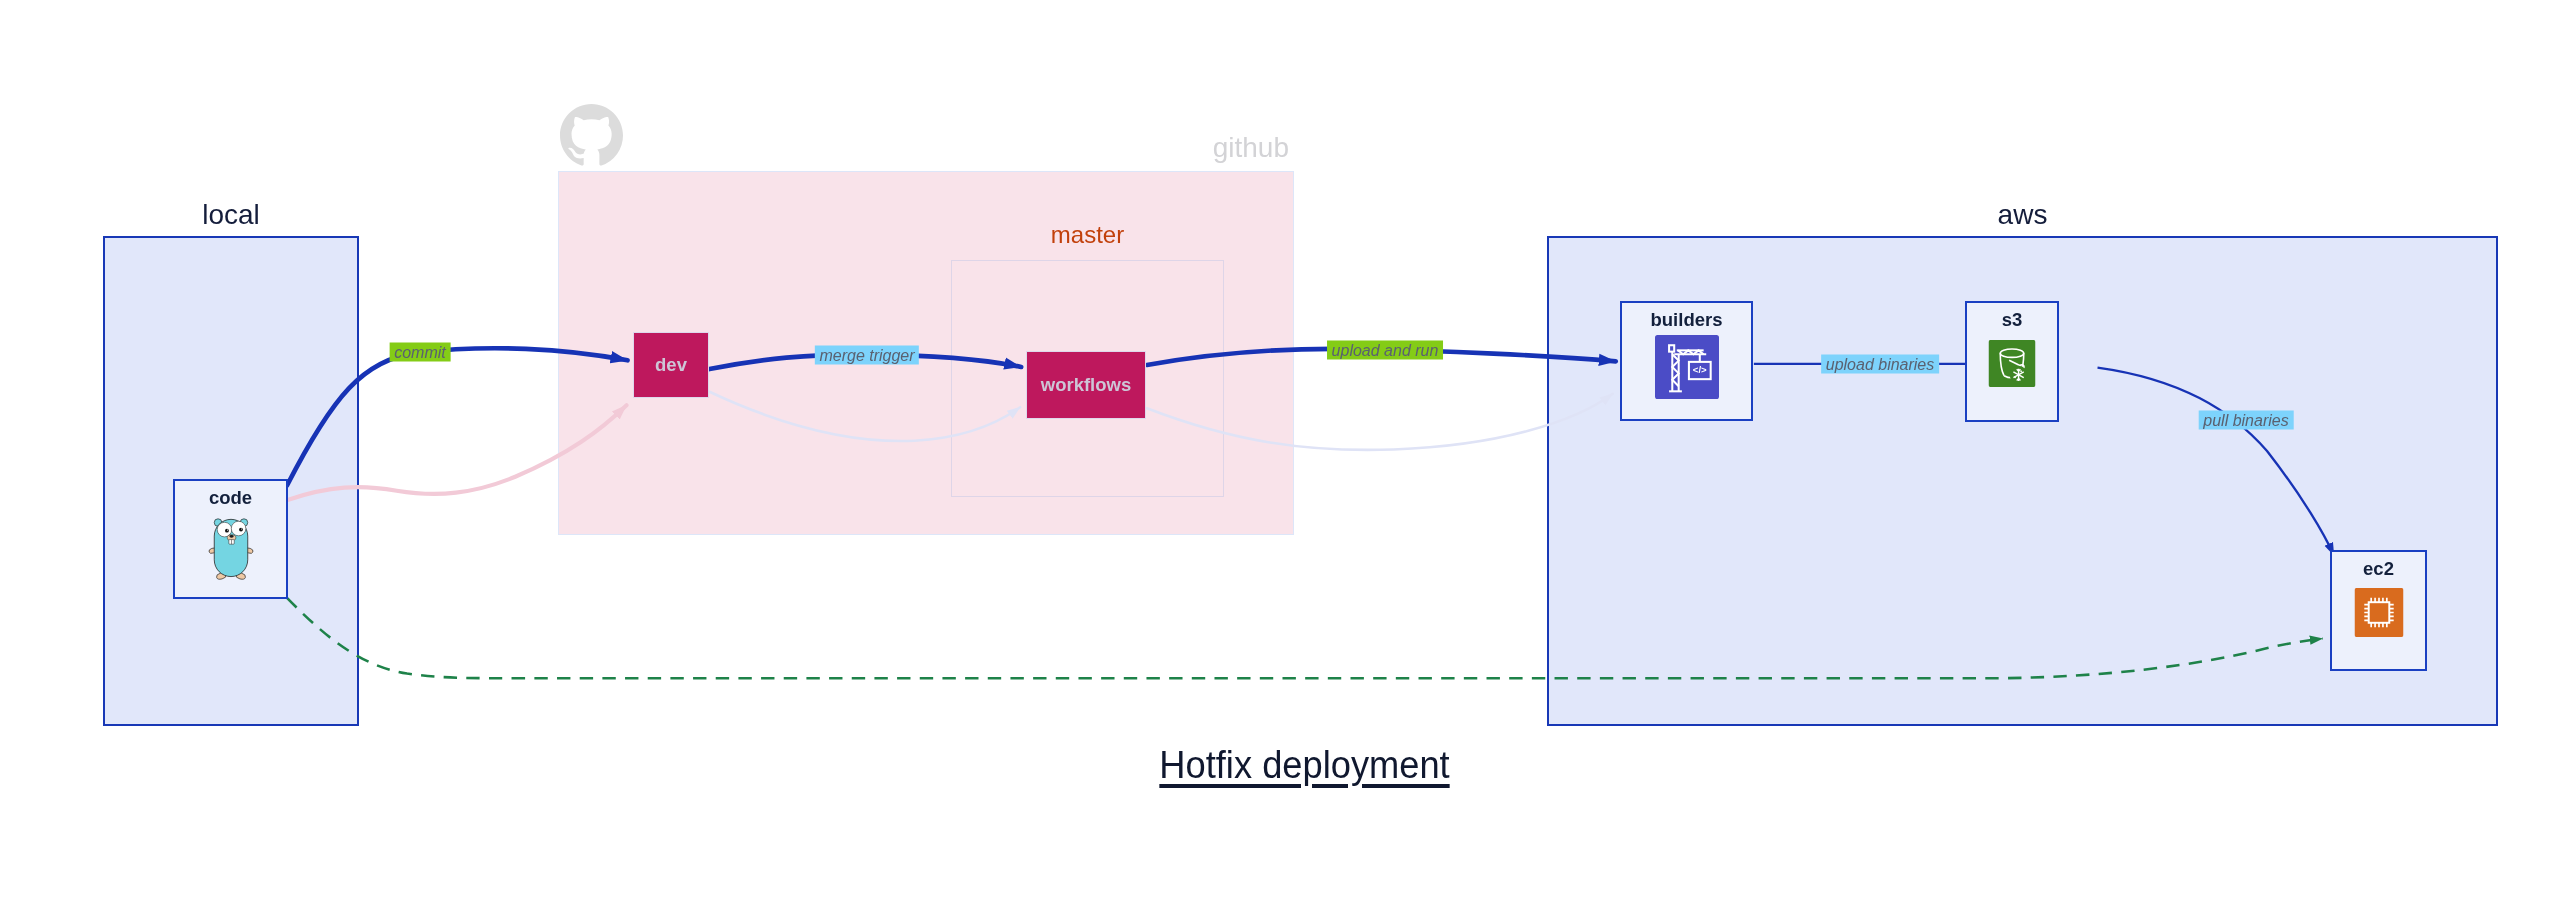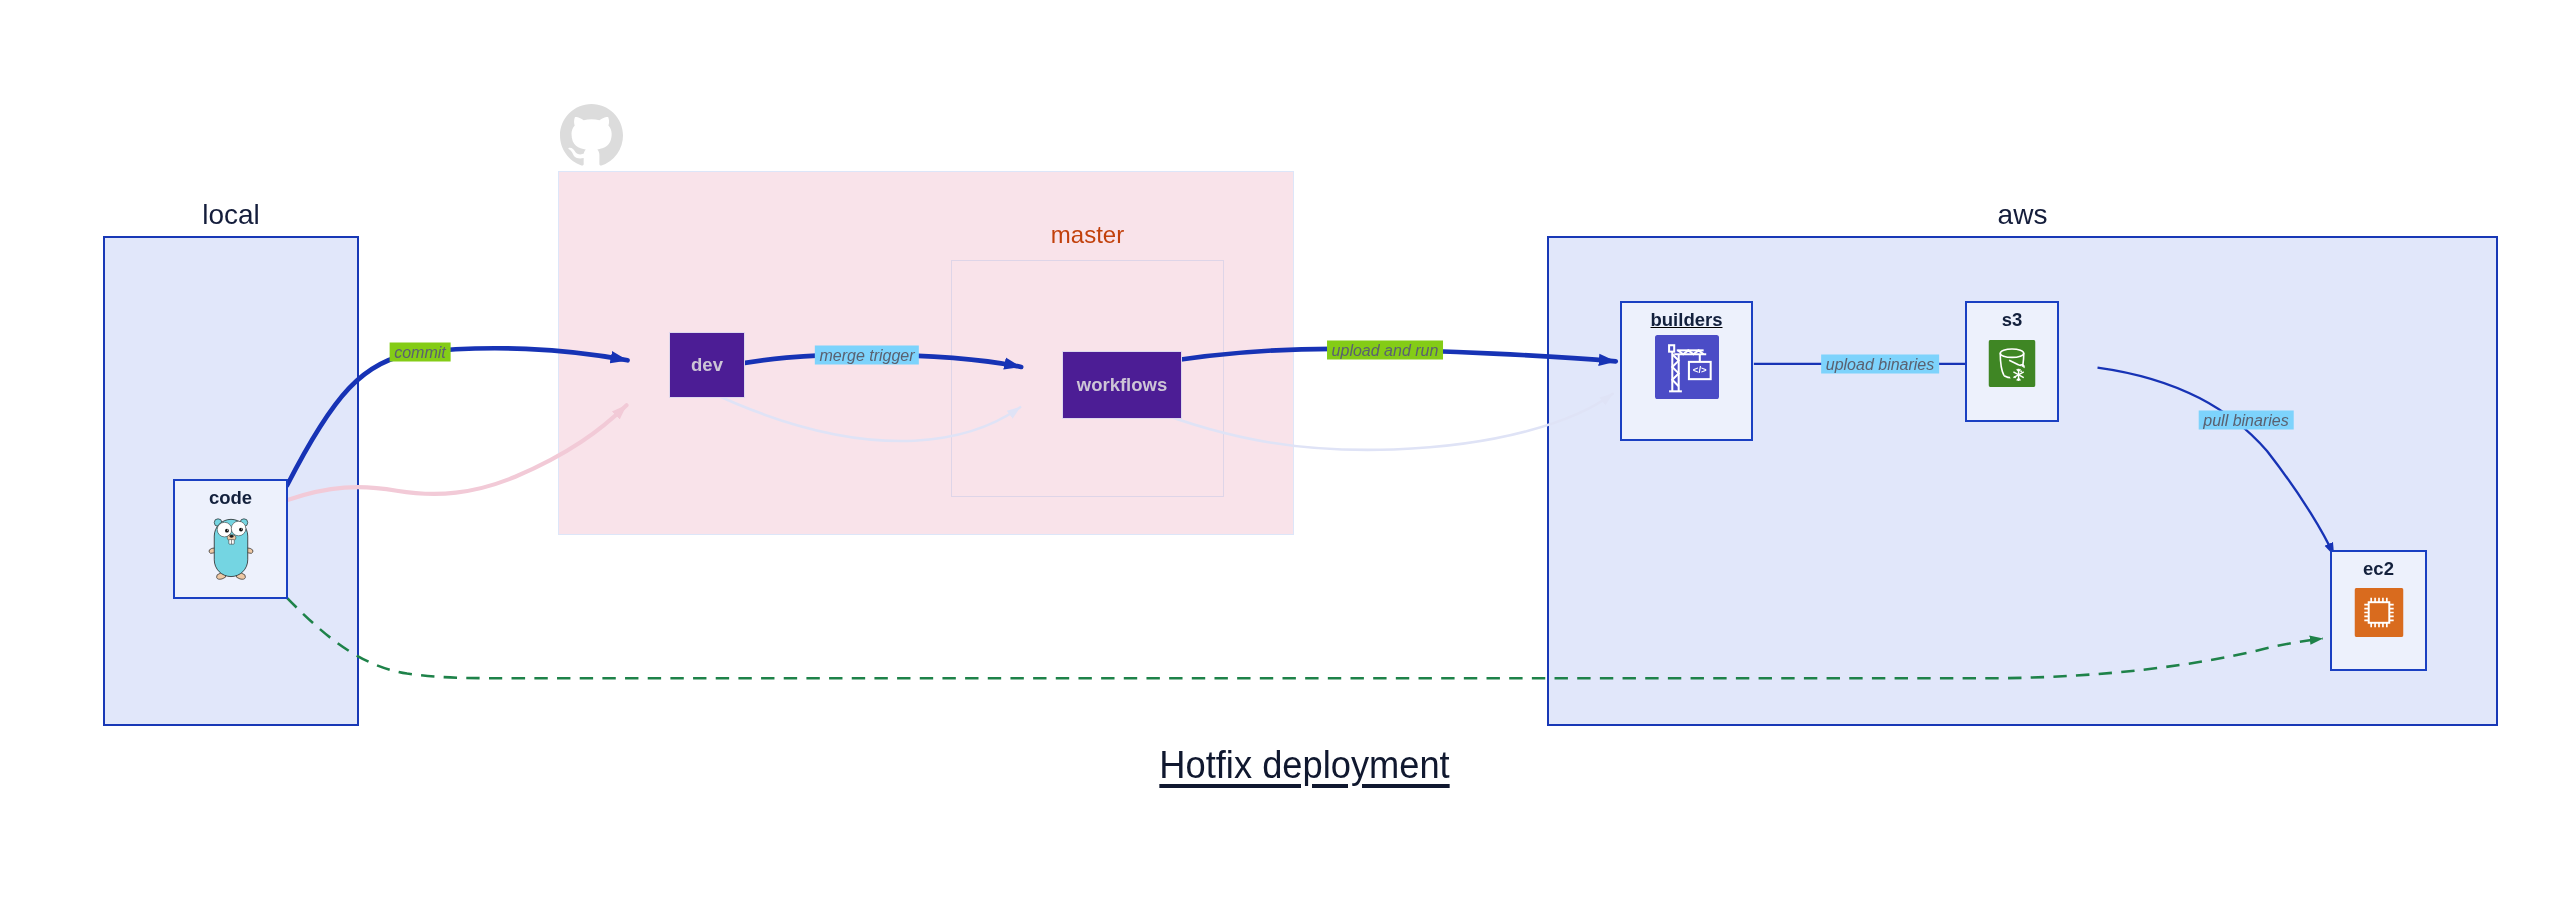--- a/index.html
+++ b/index.html
@@ -17,21 +17,21 @@
   .cbox.faded-inner{background:transparent;border:1.5px solid #ded5e8;}
   .cbox-label{
     position:absolute;font-size:28px;color:#141d3b;
     text-align:center;white-space:nowrap;letter-spacing:0px;
   }
   .cbox-label.faded-gray{color:#d3d3d6;}
   .cbox-label.faded-pink{color:#c2410c;font-size:24px;}
   
   .node{position:absolute;box-sizing:border-box;text-align:center;}
   .node.active{background:#edf1fc;border:2.1px solid #1a40c2;}
-  .node.faded{background:#4c1d95;border:1.5px solid #ded8ec;margin-left:36px;}
+  .node.faded{background:#be185d;border:1.5px solid #ded8ec;}
   .node-label{display:block;margin-top:6.2px;font-size:18.5px;font-weight:bold;color:#13203c;letter-spacing:0px;}
   .node.faded .node-label{color:#cdc5d6;margin-top:0;}
   .node.faded{display:flex;align-items:center;justify-content:center;}
   .node-icon{position:absolute;left:50%;transform:translateX(-50%);}
   
   .edge-label{
     position:absolute;transform:translate(-50%,-50%);
     font-size:16px;font-style:italic;color:#5a6170;
     white-space:nowrap;padding:1.5px 4.6px;line-height:1;
   }
@@ -53,20 +53,21 @@
 <body>
 
 <div id="canvas">
 
   <div class="cbox-label" style="left:103px;top:199px;width:256px;">local</div>
   <div class="cbox blue" style="left:103px;top:236px;width:256px;height:490px;"></div>
 
   <svg class="node-iconless" style="position:absolute;left:560px;top:104px;" width="63" height="63" viewBox="0 0 16 16">
     <path fill="#dcdcdc" d="M8 0C3.58 0 0 3.58 0 8c0 3.54 2.29 6.53 5.47 7.59.4.07.55-.17.55-.38 0-.19-.01-.82-.01-1.49-2.01.37-2.53-.49-2.69-.94-.09-.23-.48-.94-.82-1.13-.28-.15-.68-.52-.01-.53.63-.01 1.08.58 1.23.82.72 1.21 1.87.87 2.33.66.07-.52.28-.87.51-1.07-1.78-.2-3.64-.89-3.64-3.95 0-.87.31-1.59.82-2.15-.08-.2-.36-1.02.08-2.12 0 0 .67-.21 2.2.82.64-.18 1.32-.27 2-.27s1.36.09 2 .27c1.53-1.04 2.2-.82 2.2-.82.44 1.1.16 1.92.08 2.12.51.56.82 1.27.82 2.15 0 3.07-1.87 3.75-3.65 3.95.29.25.54.73.54 1.48 0 1.07-.01 1.93-.01 2.2 0 .21.15.46.55.38A8.01 8.01 0 0 0 16 8c0-4.42-3.58-8-8-8z"></path>
   </svg>
+  <div class="cbox-label faded-gray" style="left:558px;top:132px;width:731px;text-align:right;">github</div>
   <div class="cbox pink" style="left:558px;top:171px;width:736px;height:364px;"></div>
 
   <div class="cbox-label faded-pink" style="left:951px;top:221px;width:273px;">master</div>
   <div class="cbox faded-inner" style="left:951px;top:260px;width:273px;height:237px;"></div>
 
   <div class="cbox-label" style="left:1547px;top:199px;width:951px;">aws</div>
   <div class="cbox blue" style="left:1547px;top:236px;width:951px;height:490px;"></div>
 
   <svg id="edges" width="2604" height="902" viewBox="0 0 5054 1750">
     <defs>
@@ -130,21 +131,21 @@
     </svg>
   </div>
 
   <div class="node faded" style="left:633px;top:332px;width:76px;height:66px;">
     <span class="node-label">dev</span>
   </div>
   <div class="node faded" style="left:1026px;top:351px;width:120px;height:68px;">
     <span class="node-label">workflows</span>
   </div>
 
-  <div class="node active" style="left:1620px;top:301px;width:133px;height:140px;text-decoration:underline;">
+  <div class="node active" style="left:1620px;top:301px;width:133px;height:120px;">
     <span class="node-label">builders</span>
     <svg class="node-icon" style="top:32px;" width="64" height="64" viewBox="0 0 100 100">
       <rect x="0" y="0" width="100" height="100" rx="4" fill="#4b4cc6"></rect>
       <g stroke="#ffffff" stroke-width="3.2" fill="none">
         <rect x="22" y="16" width="8" height="10"></rect>
         <path d="M27 88 L27 26"></path>
         <path d="M37 88 L37 30"></path>
         <path d="M27 30 L37 40 L27 50 L37 60 L27 70 L37 80"></path>
         <path d="M22 88 L42 88"></path>
         <path d="M30 30 L80 30"></path>

